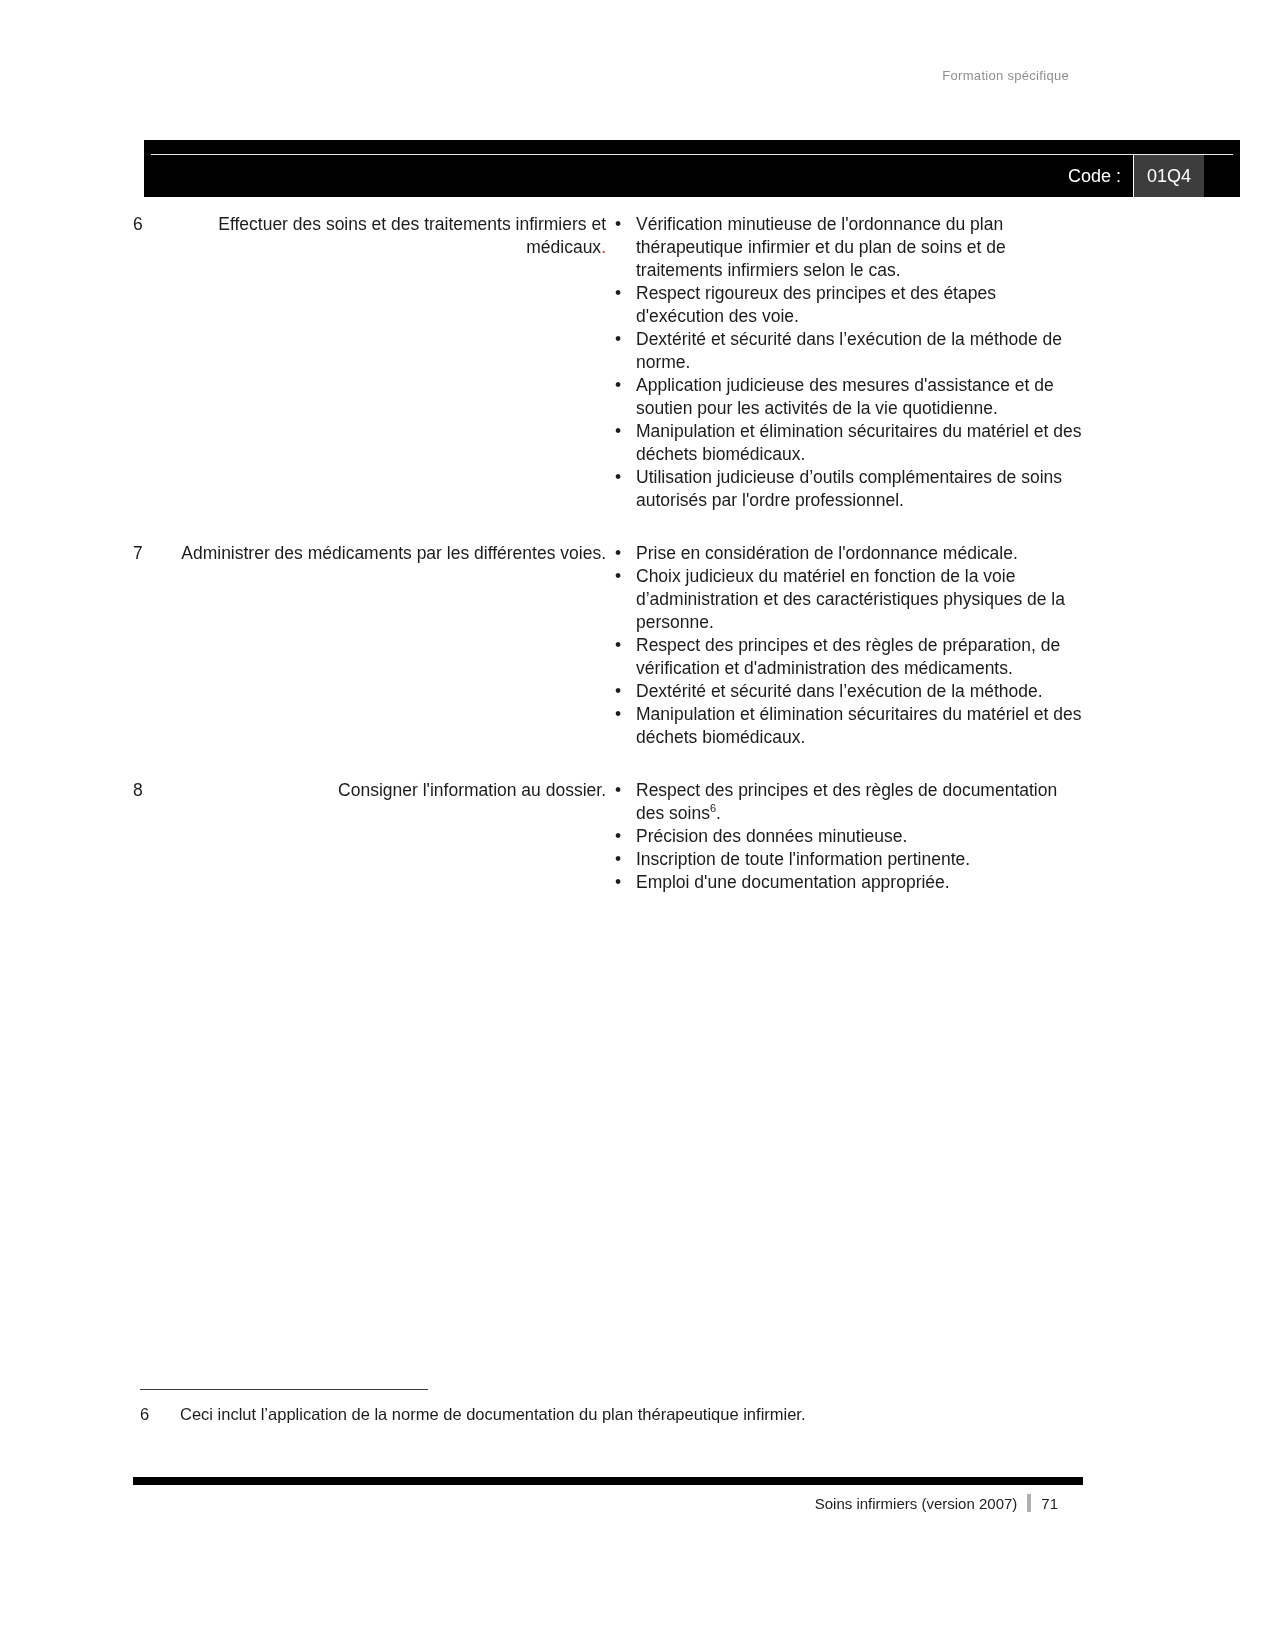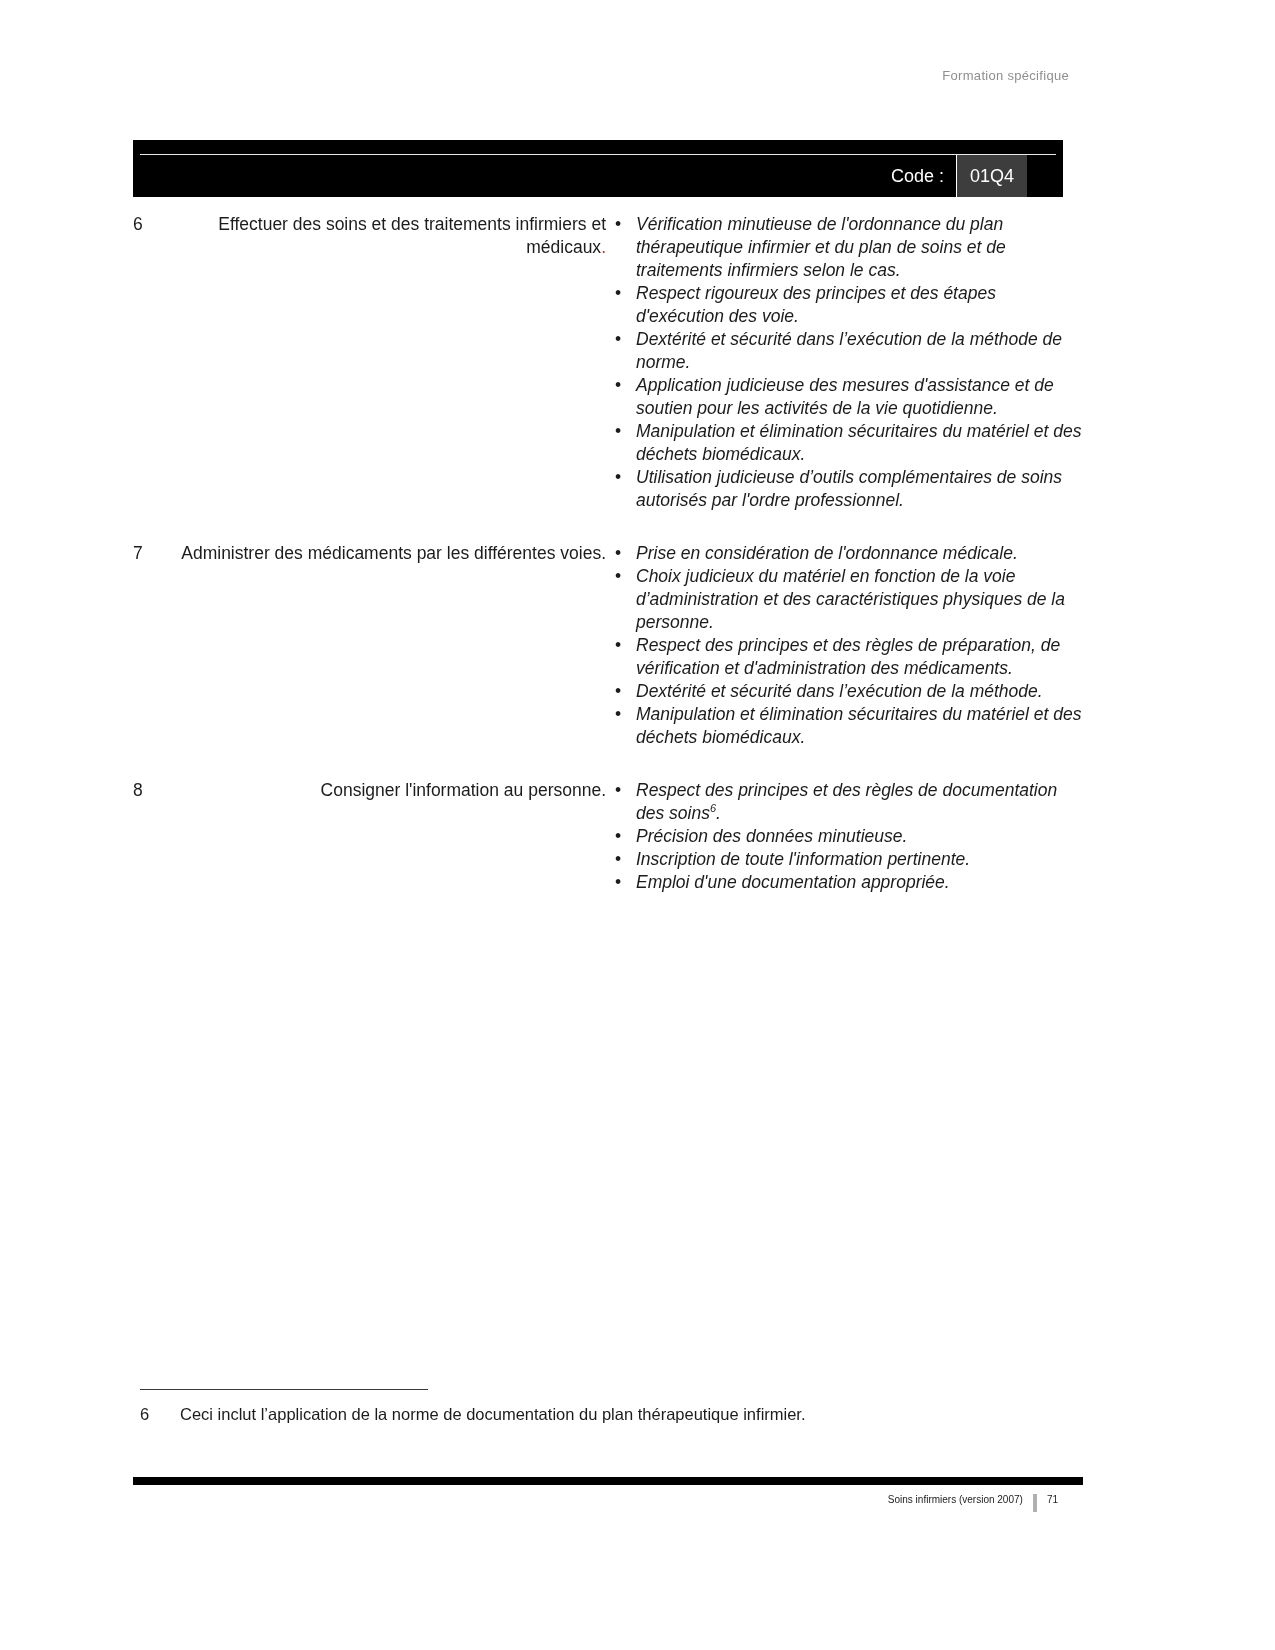--- a/index.html
+++ b/index.html
@@ -11,21 +11,21 @@
   }
 
   
   .section-header {
     position:absolute; top:68px; right:206px;
     font-size:13px; color:#8f8f8f; letter-spacing:0.3px;
   }
 
   
   .code-bar {
-    position:absolute; left:133px; top:140px; width:930px; height:57px;
+    position:absolute; left:144px; top:140px; width:1096px; height:57px;
     background:#000000; color:#ffffff;
   }
   .code-bar-line {
     position:absolute; top:14px; left:7px; right:7px; height:1px; background:#e9e9e9;
   }
   .code-wrap {
     position:absolute; top:15px; bottom:0; right:36px;
     display:flex; align-items:stretch; font-size:18px;
   }
   .code-label { display:flex; align-items:center; padding-right:12px; }
@@ -37,36 +37,36 @@
   
   .content { position:absolute; left:133px; top:213px; width:950px; }
   .item { display:flex; margin-bottom:30px; font-size:17.5px; line-height:23px; }
   .item-left { width:482px; flex-shrink:0; display:flex; }
   .item-number { width:37px; flex-shrink:0; }
   .item-title { width:440px; padding-right:4px;text-align:right; }
   .title-mark { color:#c03a2b; }
   .item-right { flex:1; }
   .bullet { display:flex; }
   .bullet .dot { width:21px; flex-shrink:0; }
-  .bullet .btext { flex:1;font-style:italic; }
+  .bullet .btext { flex:1; }
   sup { font-size:11px; line-height:0; vertical-align:super; }
 
   
   .footnote-divider { position:absolute; left:140px; top:1389px; width:288px; height:1px; background:#3a3a3a; }
   .footnote {
     position:absolute; left:140px; top:1403px; width:920px;
     display:flex; font-size:16.5px; line-height:22px;
   }
   .footnote-number { width:40px; flex-shrink:0; }
 
   
   .footer-rule { position:absolute; left:133px; top:1477px; width:950px; height:8px; background:#000000; }
   .footer {
     position:absolute; top:1494px; right:217px;
-    display:flex; align-items:flex-start; font-size:10px; color:#222222;
+    display:flex; align-items:flex-end; font-size:15px; color:#222222;
   }
   .footer-divider {
     width:3px; height:18px; margin:0 10px;
     border-left:2px solid #b0b0b0; border-right:2px solid #b0b0b0;
   }
 </style>
 </head>
 <body>
 
 <div class="section-header">Formation spécifique</div>
@@ -139,21 +139,21 @@
       <div class="bullet">
           <span class="dot">•</span>
           <span class="btext">Manipulation et élimination sécuritaires du matériel et des déchets biomédicaux.</span>
         </div>
     </div>
   </div>
 
   <div class="item">
     <div class="item-left">
       <div class="item-number">8</div>
-      <div class="item-title"><span>Consigner l'information au personne.</span><span class="title-mark"></span></div>
+      <div class="item-title"><span>Consigner l'information au dossier.</span><span class="title-mark"></span></div>
     </div>
     <div class="item-right">
       <div class="bullet">
           <span class="dot">•</span>
           <span class="btext"><span>Respect des principes et des règles de documentation des soins</span><sup>6</sup><span>.</span></span>
         </div>
       <div class="bullet">
           <span class="dot">•</span>
           <span class="btext">Précision des données minutieuse.</span>
         </div>

